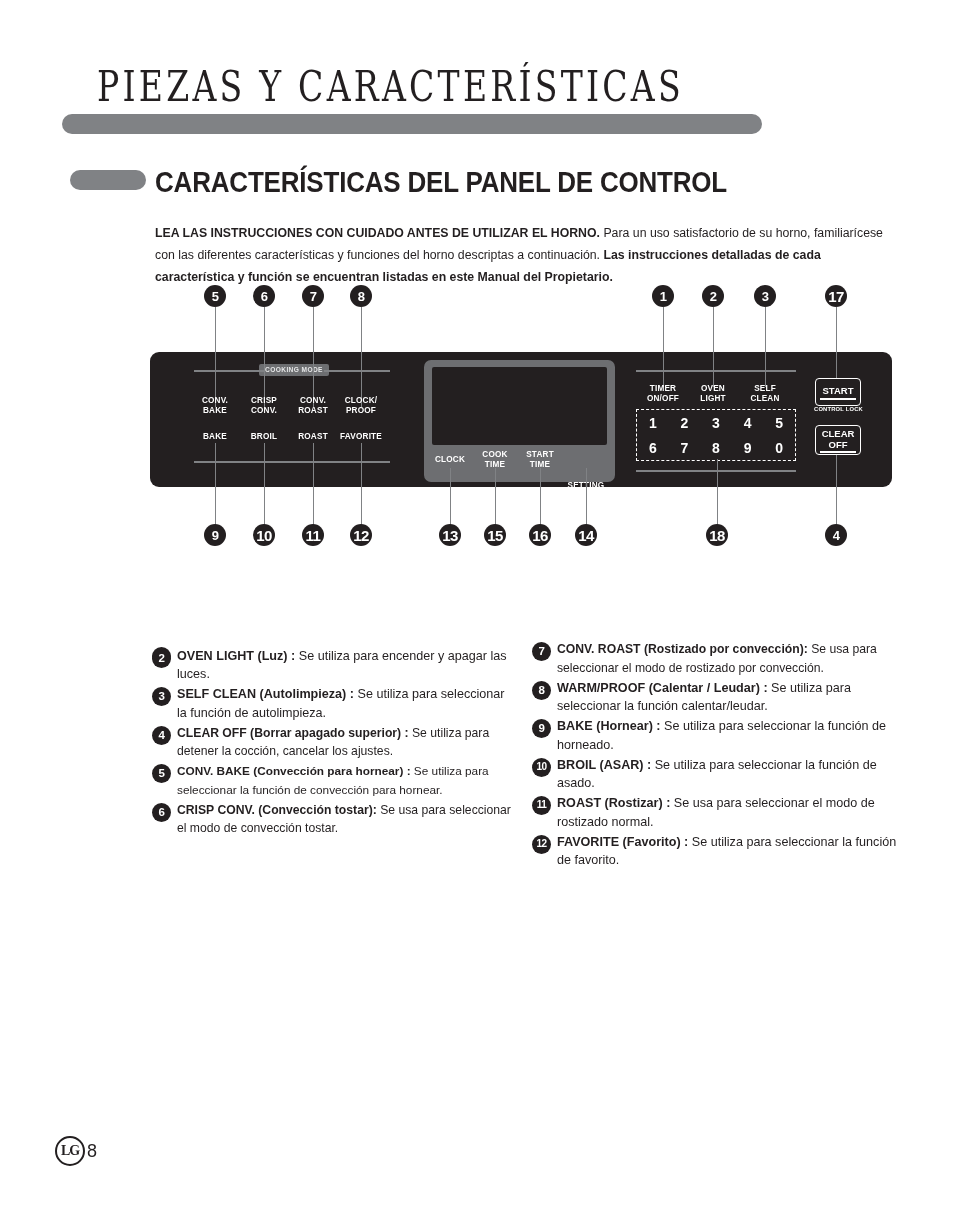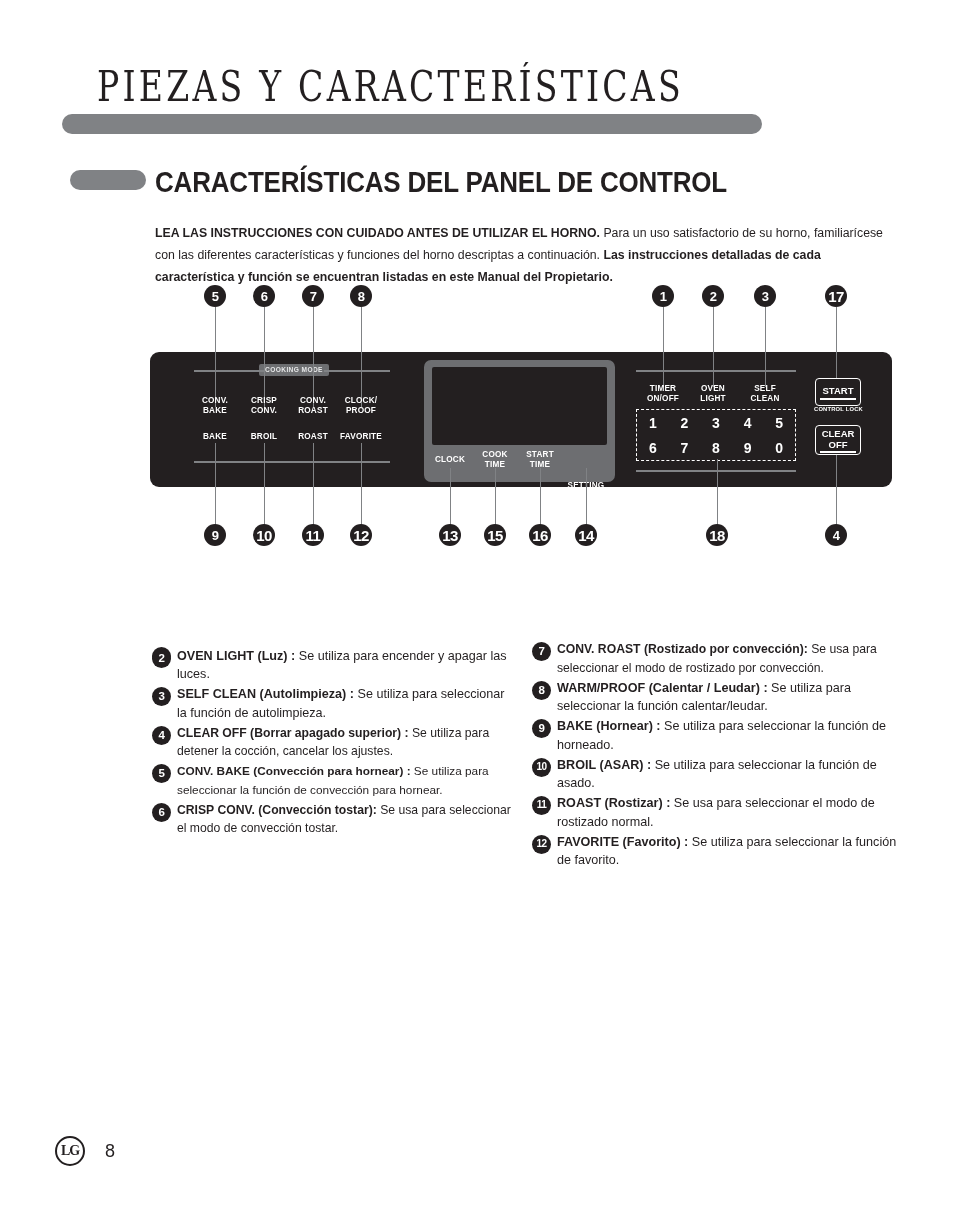--- a/index.html
+++ b/index.html
@@ -246,21 +246,21 @@
   .legend-num.two-digit { font-size: 10px; }
   .legend-text b { font-weight: bold; }
 
   
   #footer {
     position: absolute;
     left: 55px;
     top: 1136px;
     display: flex;
     align-items: center;
-    gap: 20px;
+    gap: 2px;
   }
   #lg-logo {
     width: 26px;
     height: 26px;
     border-radius: 50%;
     border: 2px solid #231f20;
     position: relative;
     display: flex;
     align-items: center;
     justify-content: center;

